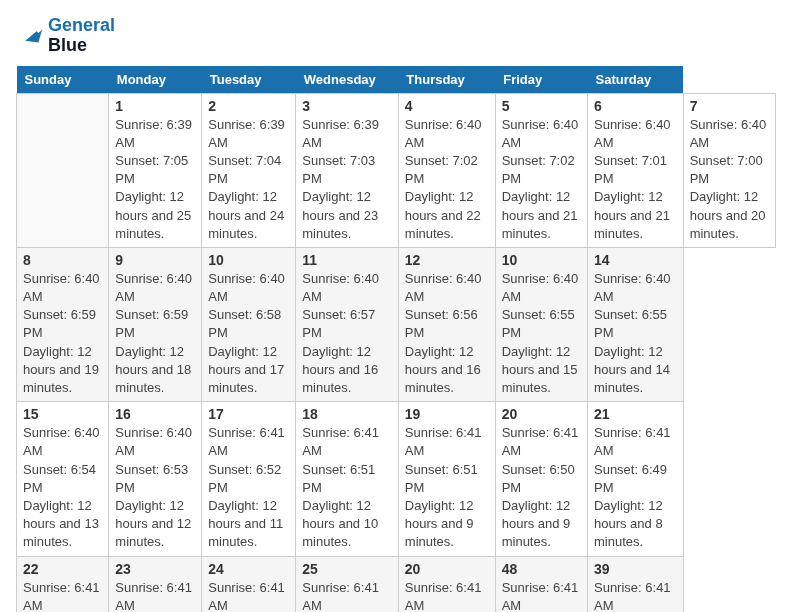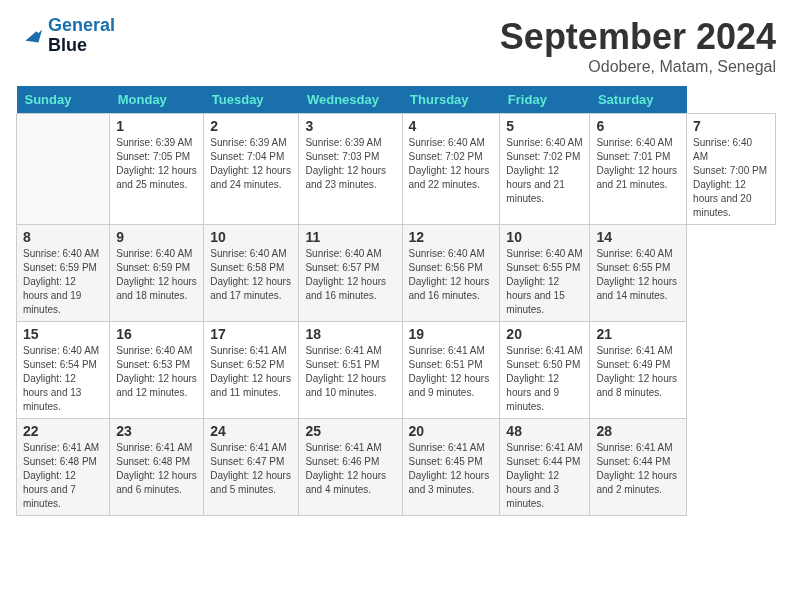--- a/index.html
+++ b/index.html
@@ -47,21 +47,21 @@
       font-size: 16px;
       color: #555;
     }
     table {
       width: 100%;
       border-collapse: collapse;
       font-size: 11px;
     }
     th {
       background-color: #1a6fad;
-      color: #5eead4;
+      color: #ffffff;
       text-align: left;
       padding: 6px 8px;
       font-size: 13px;
       font-weight: bold;
     }
     td {
       border: 1px solid #ccc;
       padding: 4px 6px;
       vertical-align: top;
       width: 113px;
@@ -73,21 +73,21 @@
     }
     .day-num {
       font-size: 14px;
       font-weight: bold;
       color: #333;
       display: block;
       margin-bottom: 2px;
     }
     .day-info {
       color: #444;
-      font-size: 10px;
+      font-size: 13px;
       line-height: 1.4;
     }
     tr:nth-child(even) td {
       background: #f5f5f5;
     }
     tr:nth-child(even) td.empty {
       background: #efefef;
     }
   </style>
 </head>
@@ -95,24 +95,20 @@
 
 <div class="header-area">
   <div class="logo">
     <svg class="logo-bird" viewBox="0 0 30 30" xmlns="http://www.w3.org/2000/svg">
       <polygon points="10,20 22,10 26,14 18,18 28,8 24,22" fill="#1a6fad"></polygon>
     </svg>
     <div class="logo-text">
       <div><span>General</span></div>
       <div><span style="color:#0f172a">Blue</span></div>
     </div>
-  </div>
-  <div class="title-area">
-    <div class="month-title">September 2024</div>
-    <div class="subtitle">Odobere, Matam, Senegal</div>
   </div>
 </div>
 
 <table>
   <thead>
     <tr>
       <th>Sunday</th>
       <th>Monday</th>
       <th>Tuesday</th>
       <th>Wednesday</th>
@@ -286,20 +282,20 @@
 Sunset: 6:45 PM
 Daylight: 12 hours and 3 minutes.</div>
         </td>
         <td>
           <span class="day-num">48</span>
           <div class="day-info" style="white-space: pre-wrap;">Sunrise: 6:41 AM
 Sunset: 6:44 PM
 Daylight: 12 hours and 3 minutes.</div>
         </td>
         <td>
-          <span class="day-num">28</span>
+          <span class="day-num">39</span>
           <div class="day-info" style="white-space: pre-wrap;">Sunrise: 6:41 AM
 Sunset: 6:44 PM
 Daylight: 12 hours and 2 minutes.</div>
         </td>
       </tr>
     </tbody>
 </table>
 
 </body></html>

